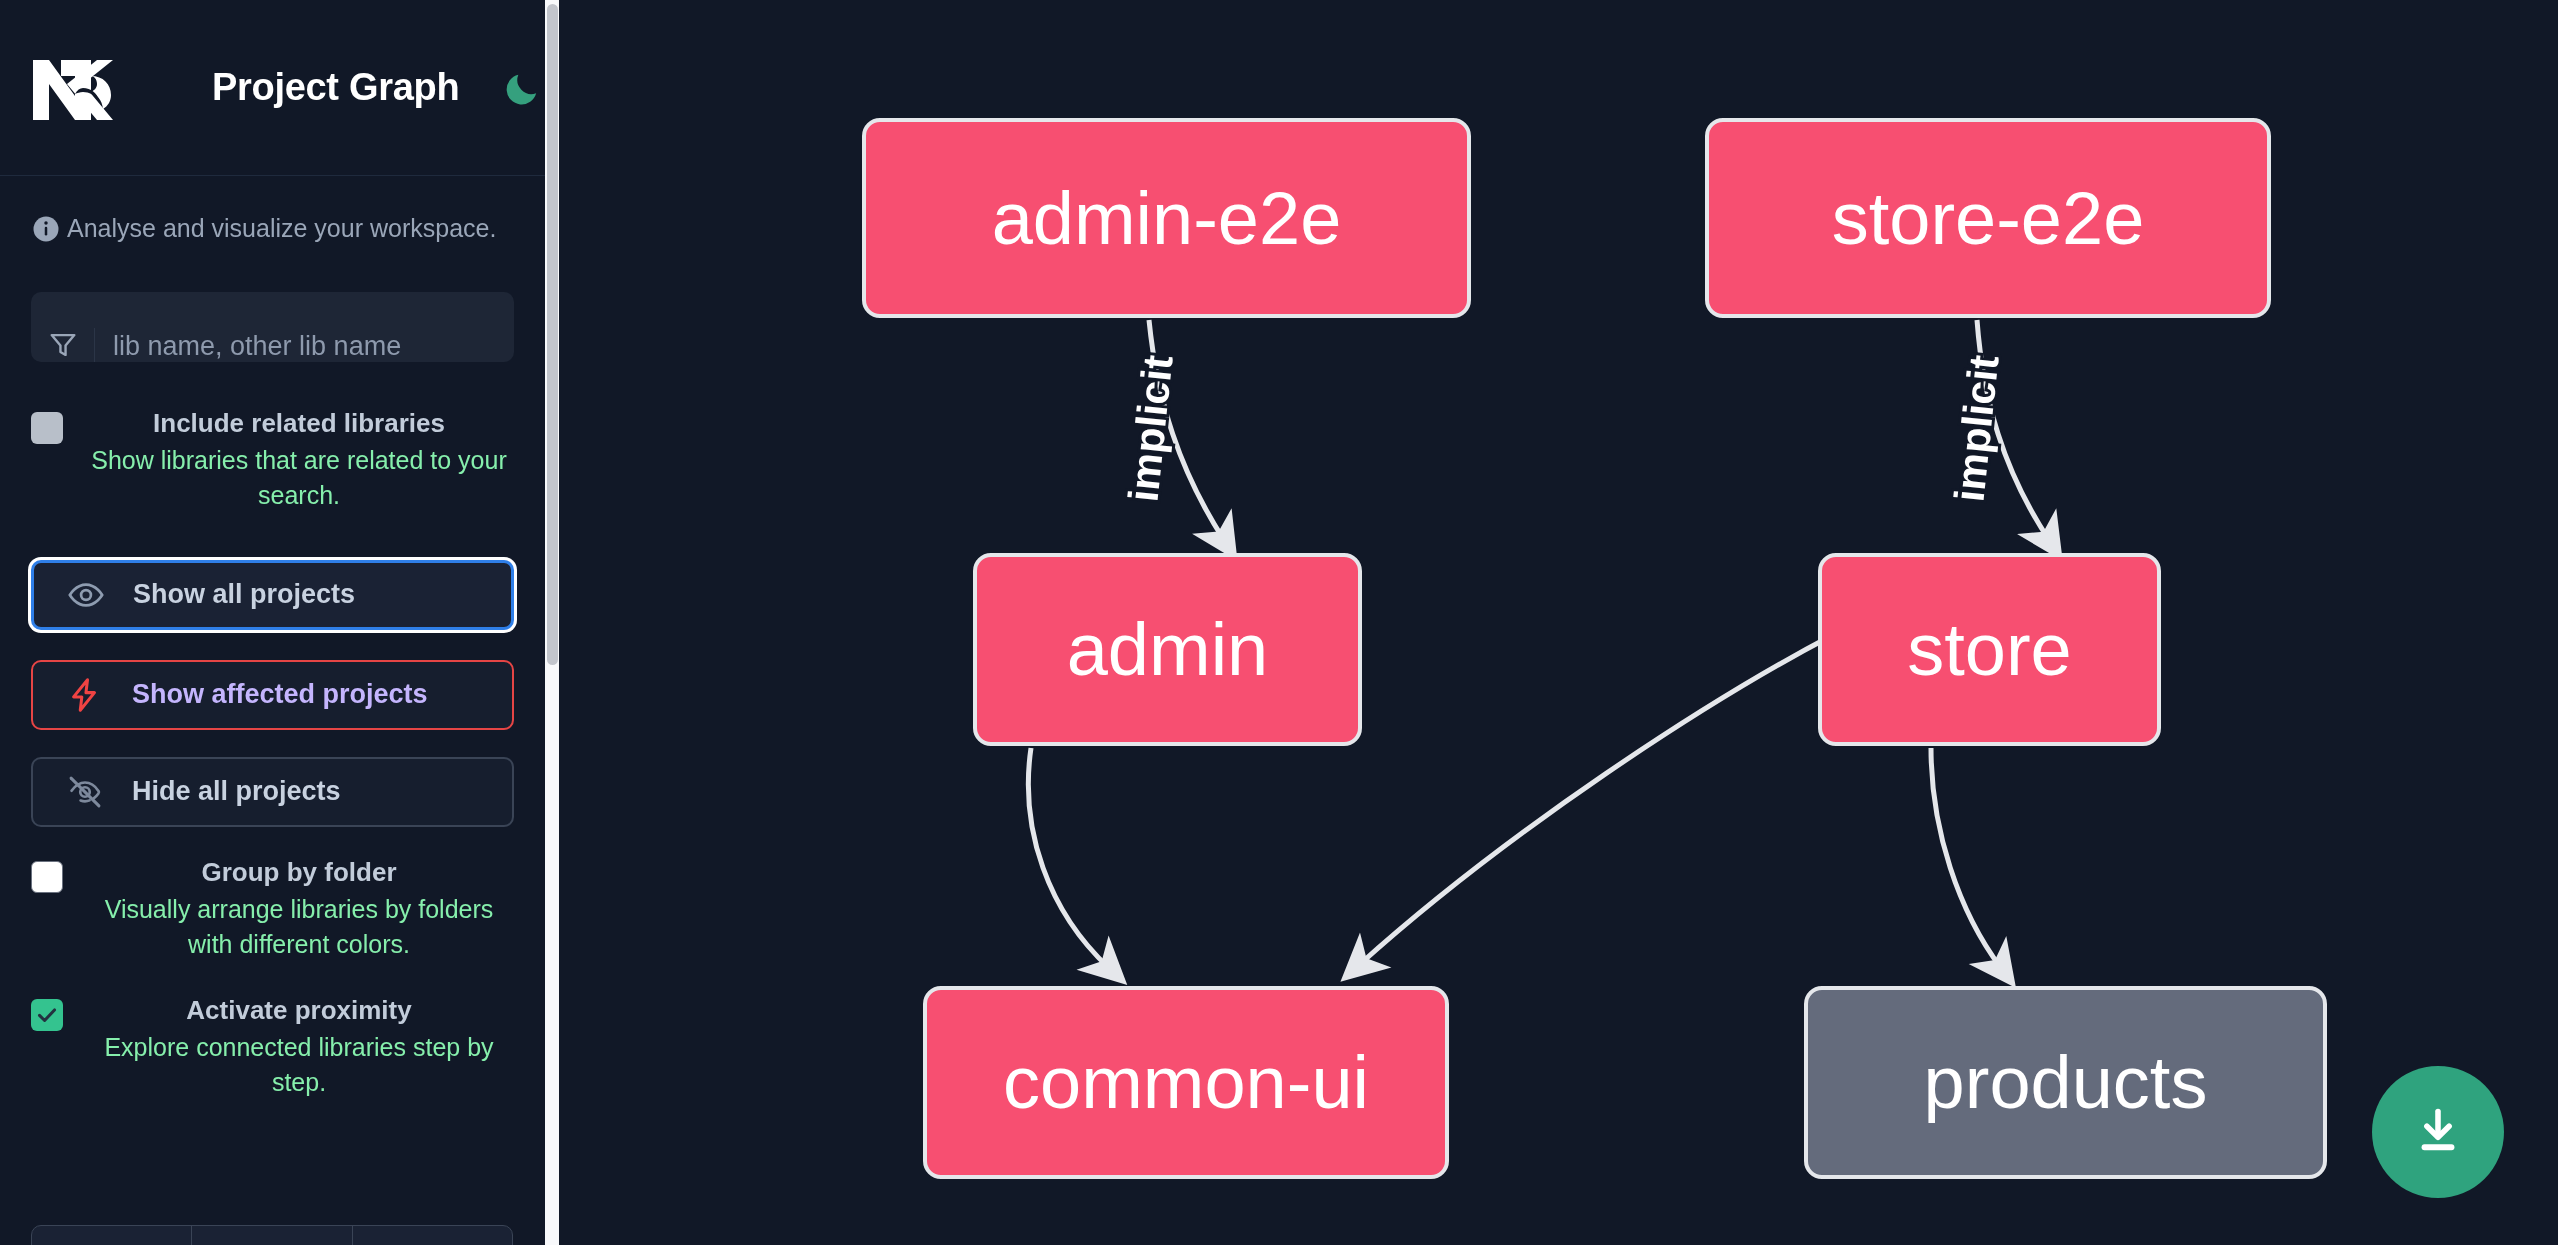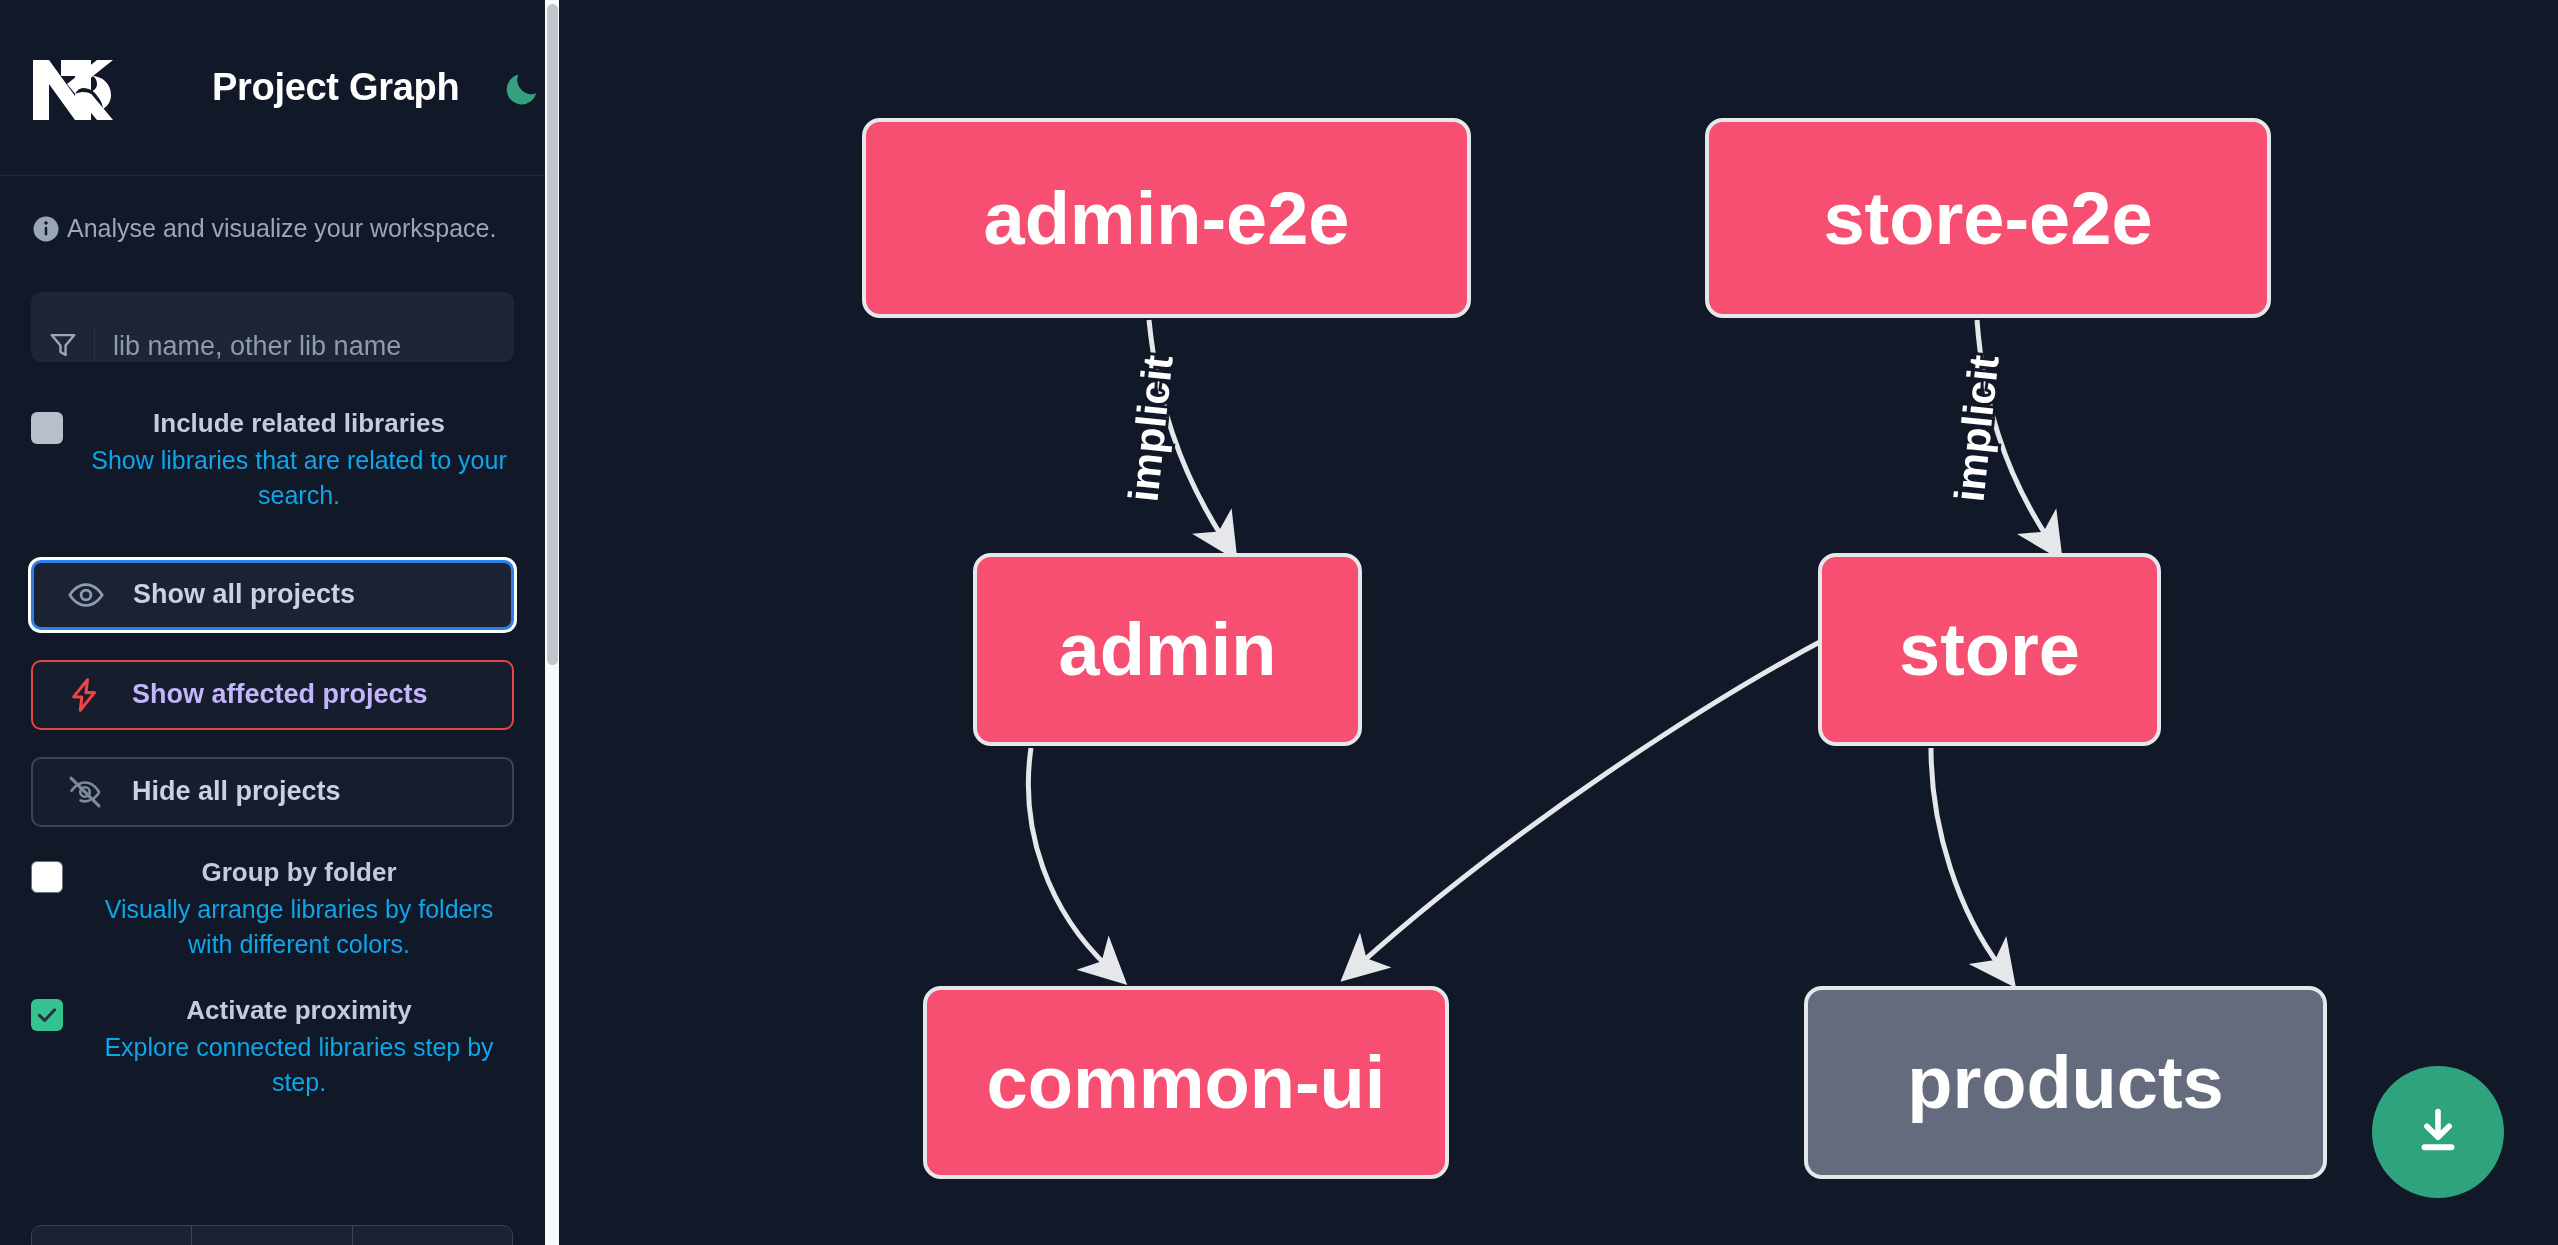--- a/index.html
+++ b/index.html
@@ -145,21 +145,21 @@
 
   .check-txt { display: flex; flex-direction: column; text-align: center; }
   .check-label {
     font-size: 26px;
     font-weight: 700;
     color: #c2ccda;
     line-height: 1.35;
   }
   .check-desc {
     font-size: 25px;
-    color: #0ea5e9;
+    color: #86efac;
     line-height: 1.42;
     max-width: 440px;
     margin-top: 2px;
   }
 
   
   .btn-stack { margin: 46px 31px 0 31px; }
   .gbtn {
     height: 70px;
     border-radius: 10px;
@@ -241,21 +241,21 @@
     pointer-events: none;
   }
   .node {
     position: absolute;
     border-radius: 18px;
     border: 4px solid #e5e7eb;
     display: flex;
     align-items: center;
     justify-content: center;
     color: #ffffff;
-    font-weight: 700;
+    font-weight: 400;
   }
   .node.pink { background: #f74f71; }
   .node.grey { background: #646b7c; }
   .node span { white-space: nowrap; }
 
   .fab {
     position: absolute;
     right: 54px;
     bottom: 47px;
     width: 132px;

